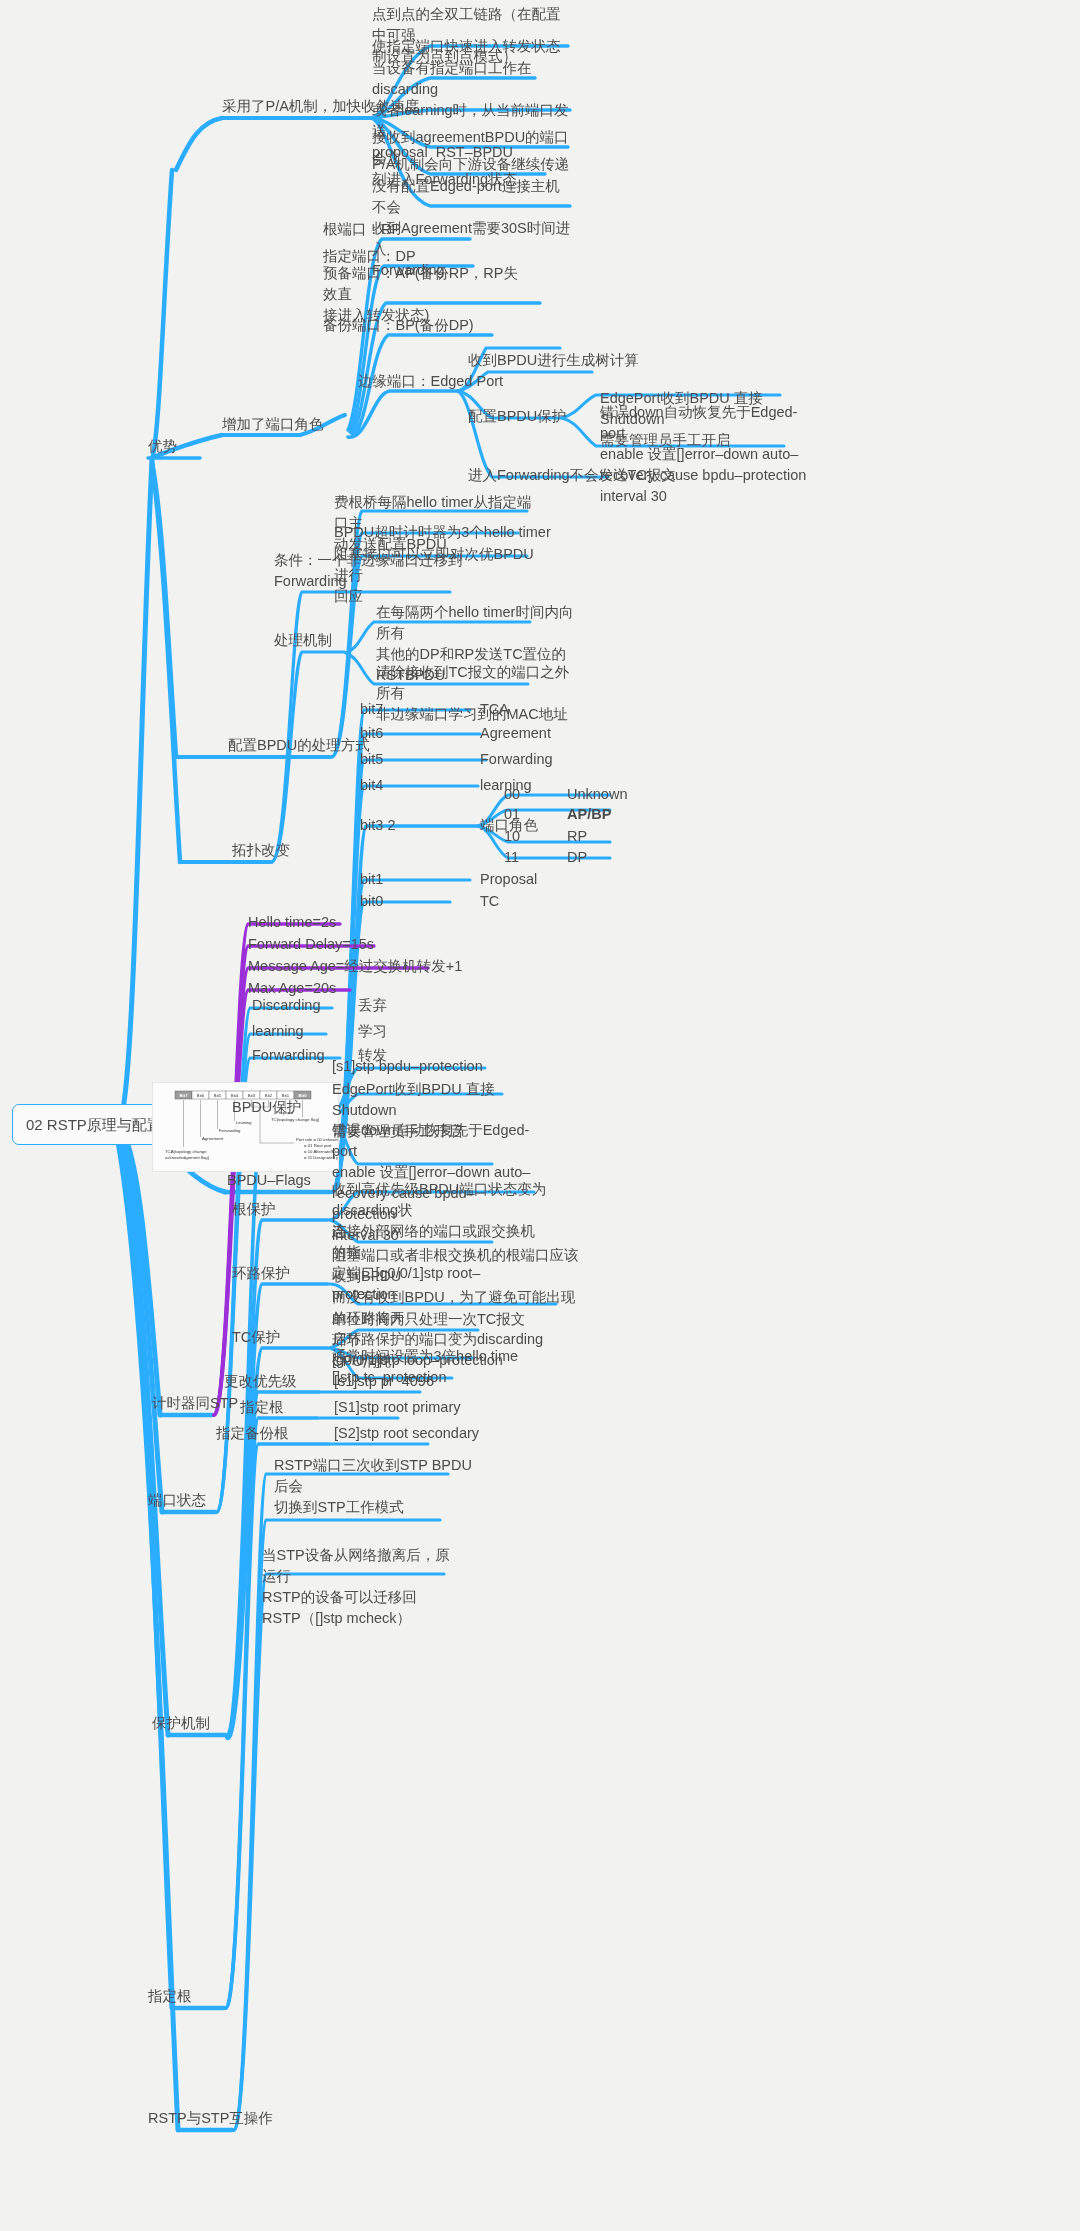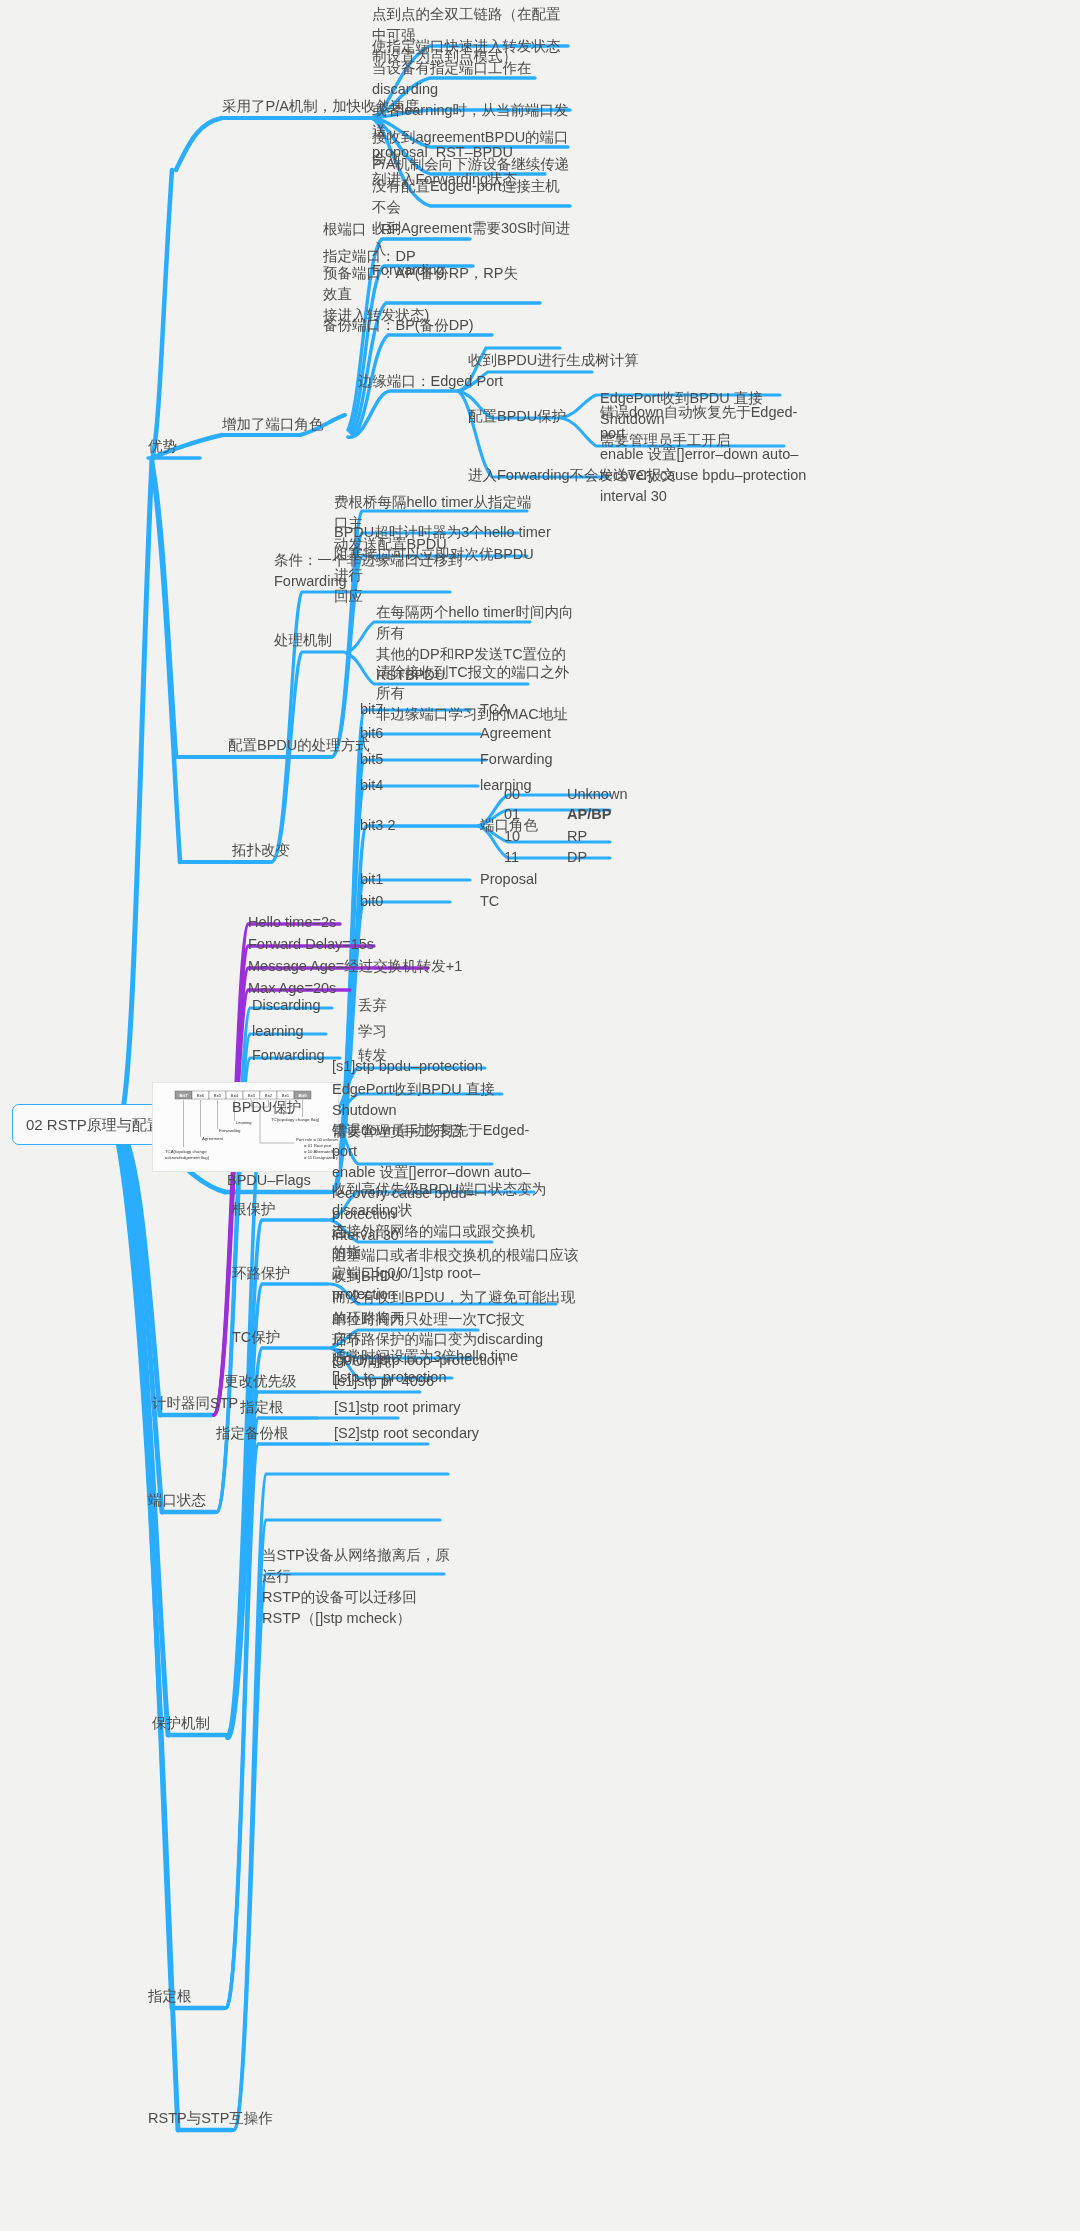--- a/index.html
+++ b/index.html
@@ -345,17 +345,19 @@
 
   <div class="node" style="left:148px;top:1986px;">指定根</div>
   <div class="node" style="left:224px;top:1371px;">更改优先级</div>
   <div class="node" style="left:334px;top:1371px;">[s1]stp pr  4096</div>
   <div class="node" style="left:240px;top:1397px;">指定根</div>
   <div class="node" style="left:334px;top:1397px;">[S1]stp root primary</div>
   <div class="node" style="left:216px;top:1423px;">指定备份根</div>
   <div class="node" style="left:334px;top:1423px;">[S2]stp root secondary</div>
 
   <div class="node" style="left:148px;top:2108px;">RSTP与STP互操作</div>
+  <div class="node" style="left:274px;top:1455px;width:200px;">RSTP端口三次收到STP BPDU后会
+切换到STP工作模式</div>
   <div class="node" style="left:262px;top:1545px;width:200px;">当STP设备从网络撤离后，原运行
 RSTP的设备可以迁移回
 RSTP（[]stp mcheck）</div>
 
 </div>
 
 </body></html>

